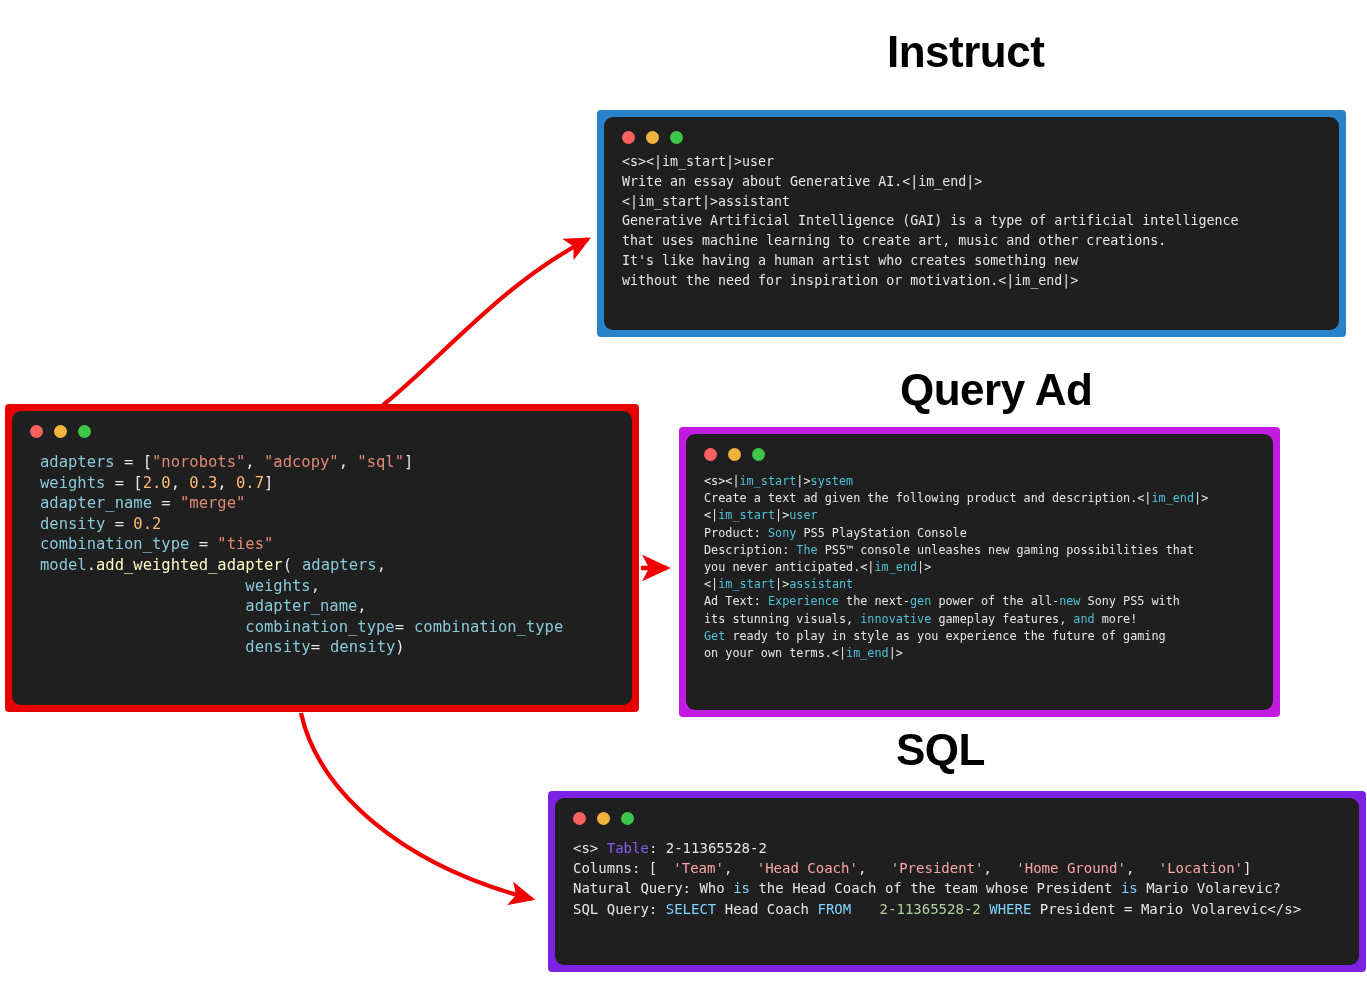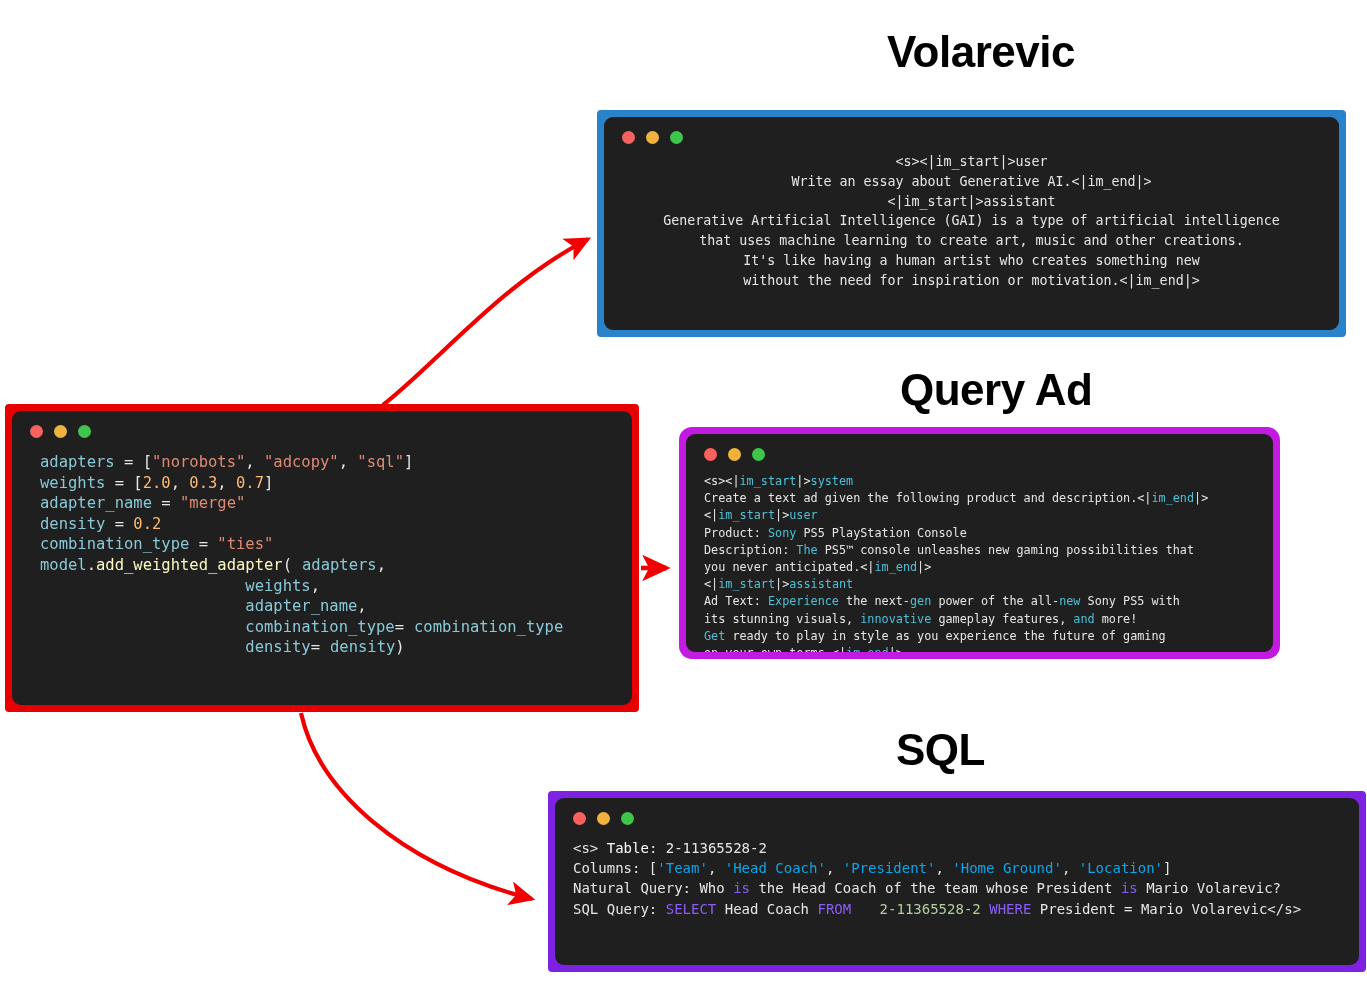--- a/index.html
+++ b/index.html
@@ -66,58 +66,57 @@
     white-space: pre;
     color: #e6e6e6;
   }
 
   
   #win-instruct {
     left: 597px; top: 110px;
     width: 749px; height: 227px;
     background: #2a82c8;
   }
-  #win-instruct .code { font-size: 13.3px; line-height: 19.8px; margin-top: 6px; text-align: center; }
+  #win-instruct .code { font-size: 13.3px; line-height: 19.8px; margin-top: 6px; }
 
   
   #win-merge {
     left: 5px; top: 404px;
     width: 634px; height: 308px;
     background: #e60000;
   }
   #win-merge .code { font-size: 15.5px; line-height: 20.6px; margin-top: 14px; }
 
   
   #win-textad {
     left: 679px; top: 427px;
-    width: 601px; height: 232px;
+    width: 601px; height: 290px;
     background: #c21ae0;
-    border-radius: 13px;
   }
   #win-textad .code { font-size: 11.8px; line-height: 17.2px; margin-top: 12px; }
 
   
   #win-sql {
     left: 548px; top: 791px;
     width: 818px; height: 181px;
     background: #7d22e3;
   }
   #win-sql .code { font-size: 14px; line-height: 20.2px; margin-top: 13px; }
 
   
   .t-var    { color: #89c9d8; margin-left: 10px; }
   .t-str    { color: #e08a74; }
   .t-num    { color: #fdba74; }
   .t-fn     { color: #fef9c3; }
   .t-plain  { color: #e6e6e6; }
   .t-tok    { color: #4ec0d8; }
-  .t-pink   { color: #8b5cf6; }
-  .t-mauve  { color: #ffffff; text-align: center; }
+  .t-pink   { color: #7dd3fc; }
+  .t-mauve  { color: #8b5cf6; text-align: center; }
   .t-green2 { color: #b2cf9e; margin-left: 20px; }
-  .t-salmon { color: #0ea5e9; }
+  .t-salmon { color: #fca5a5; margin-left: 16px; }
 
   
   #arrows {
     position: absolute;
     left: 0; top: 0;
     width: 1367px; height: 1006px;
     pointer-events: none;
   }
 </style>
 </head>
@@ -127,21 +126,21 @@
   <defs>
     <marker id="ah" markerWidth="7" markerHeight="7" refX="5.4" refY="3.1" orient="auto" markerUnits="strokeWidth">
       <path d="M0,0.2 L6.2,3.1 L0,6.0 L1.5,3.1 Z" fill="#f00000"></path>
     </marker>
   </defs>
   <path d="M 383,405 C 440,360 500,285 588,239" stroke="#f00000" stroke-width="4.2" fill="none" marker-end="url(#ah)"></path>
   <path d="M 641,568 L 667,568" stroke="#f00000" stroke-width="4.6" fill="none" marker-end="url(#ah)"></path>
   <path d="M 301,713 C 318,790 400,865 532,899" stroke="#f00000" stroke-width="4.2" fill="none" marker-end="url(#ah)"></path>
 </svg>
 
-<div class="panel-title" id="title-instruct">Volarevic</div>
+<div class="panel-title" id="title-instruct">Instruct</div>
 <div class="panel-title" id="title-textad">Query Ad</div>
 <div class="panel-title" id="title-sql">SQL</div>
 
 <div class="term" id="win-merge" style="background: rgb(230, 0, 0);">
   <div class="term-inner">
     <div class="dots">
       <span class="dot red"></span>
       <span class="dot yellow"></span>
       <span class="dot green"></span>
     </div>

